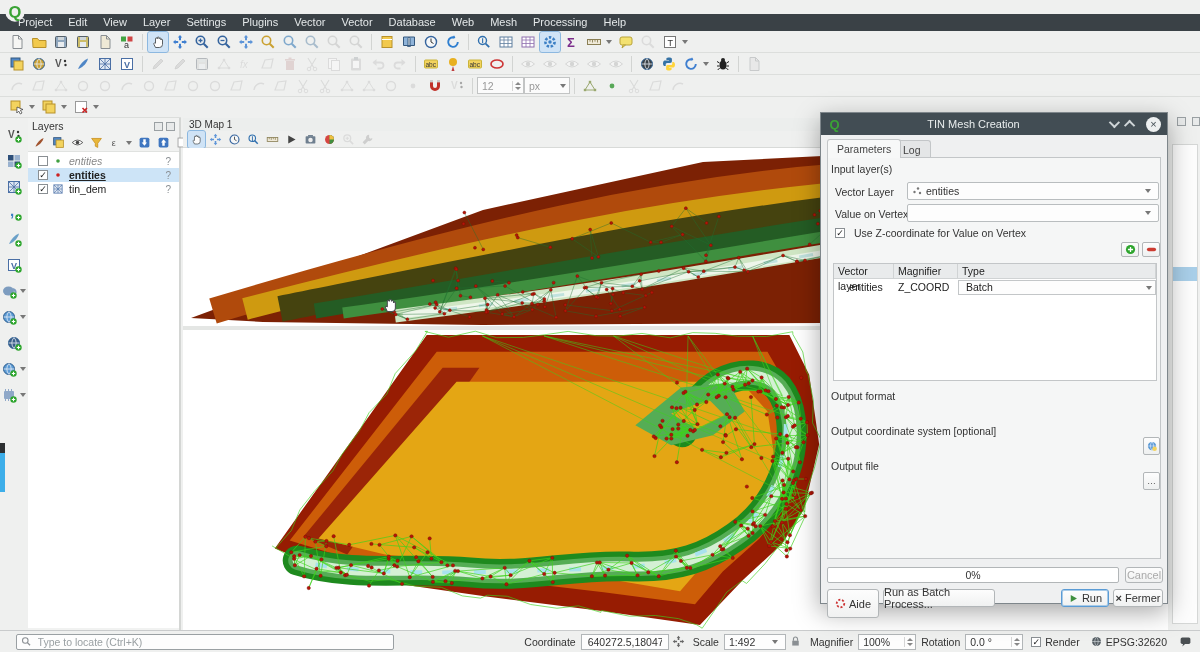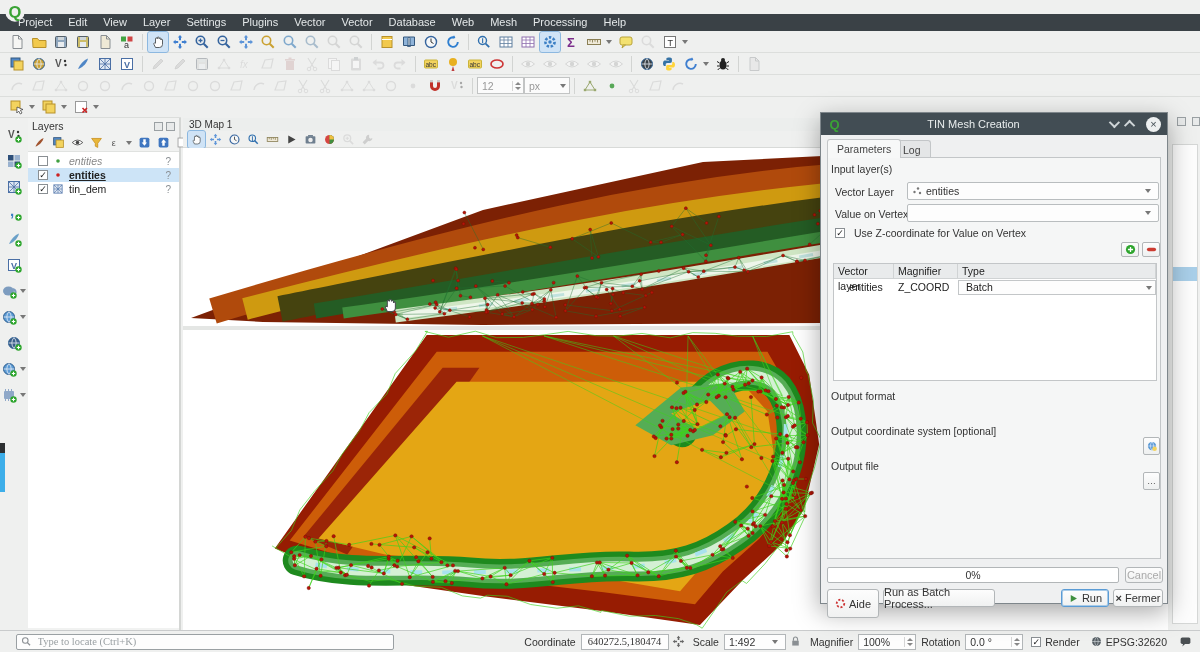--- a/index.html
+++ b/index.html
@@ -81,21 +81,21 @@
   .c1{width:60px;flex:none;}.c2{width:64px;flex:none;}.c3{flex:1;}
   .cellcombo{display:flex;align-items:center;border:1px solid #c3c6c8;background:#fdfdfd;height:15px;margin-top:1px;flex:1;line-height:13px;}
   .progress{position:absolute;left:6px;top:454px;width:292px;height:16px;border:1px solid #b2b6b8;background:#fff;text-align:center;line-height:15px;font-size:10.5px;color:#333;border-radius:2px;}
   .field{position:absolute;height:18px;border:1px solid #b9bdbf;border-radius:2px;background:#fdfdfd;font-size:10.5px;color:#999;padding:0 4px;display:flex;align-items:center;}
   .sqbtn{position:absolute;width:17px;height:18px;background:linear-gradient(#fdfdfd,#eef0f0);border:1px solid #b2b6b8;border-radius:2px;display:flex;align-items:center;justify-content:center;}
   
   #statusbar{left:0;top:630px;width:1200px;height:22px;background:#eff0ef;border-top:1px solid #c9cbcc;display:flex;align-items:center;font-size:10.5px;color:#333;}
   #locator{margin-left:16px;width:378px;height:16px;border:1px solid #9aa0a3;border-radius:2px;background:#fdfdfd;display:flex;align-items:center;color:#8a8f93;padding:0 4px;gap:4px;}
   .sfield{height:16px;border:1px solid #b2b6b8;background:#fdfdfd;display:flex;align-items:center;padding:0 4px;color:#333;}
   .slbl{margin:0 5px;}
-  input{font-family:Liberation Serif, serif;font-size:10.5px;border:none;outline:none;background:transparent;width:100%;color:#333;}
+  input{font-family:Liberation Sans, sans-serif;font-size:10.5px;border:none;outline:none;background:transparent;width:100%;color:#333;}
   input::placeholder{color:#9aa0a3;}
 </style>
 </head>
 <body>
 
 <div id="win">
 
   <div class="abs" id="qlogo">
     <svg viewBox="0 0 16 16">
         <circle cx="8" cy="8" r="7" fill="#f0f0f0"></circle>

